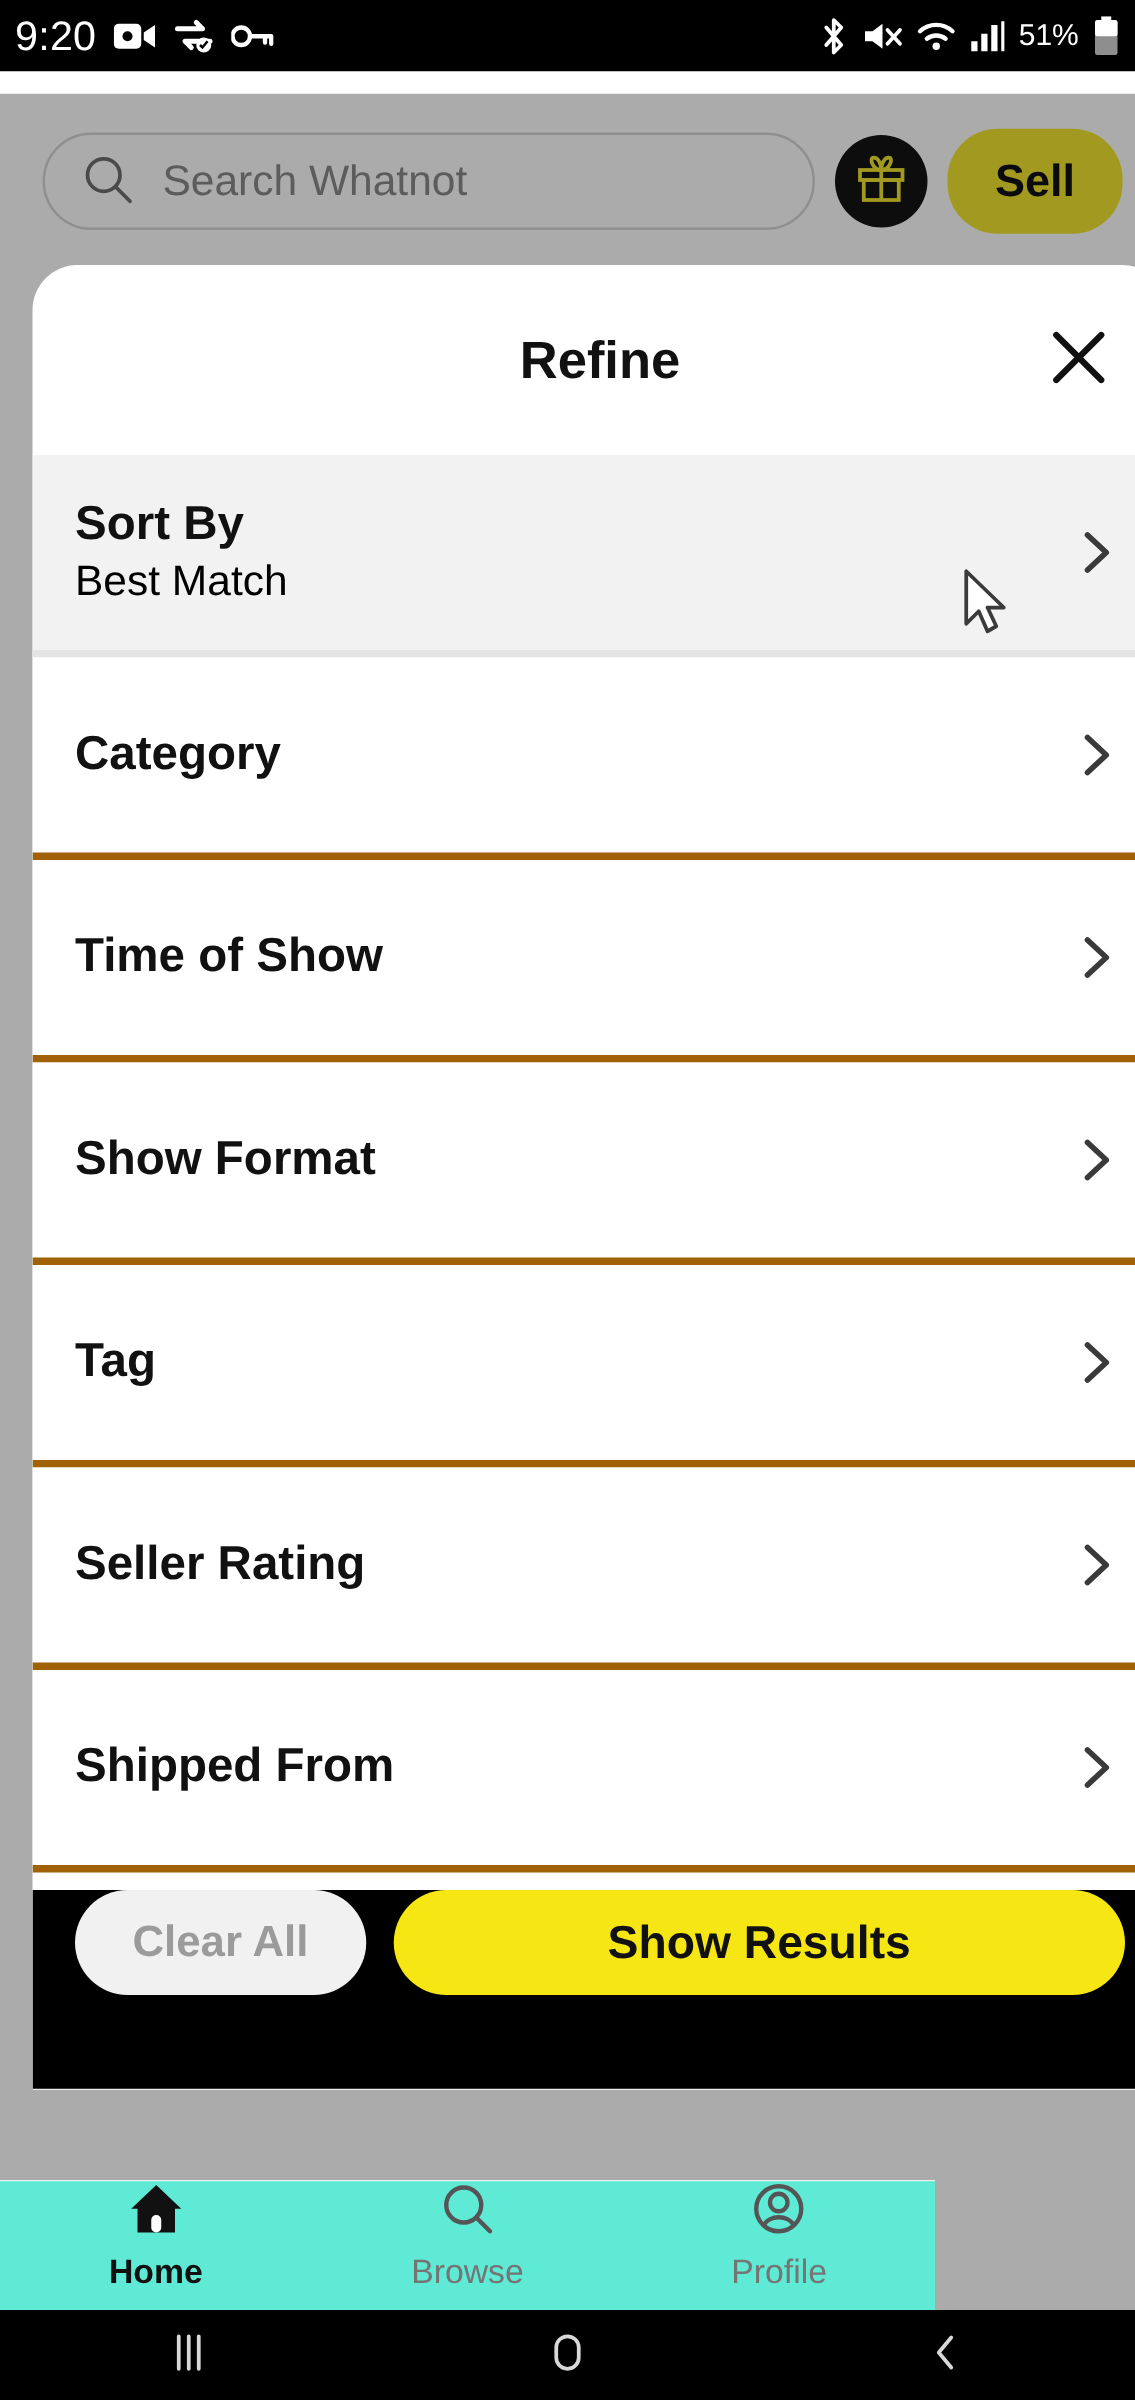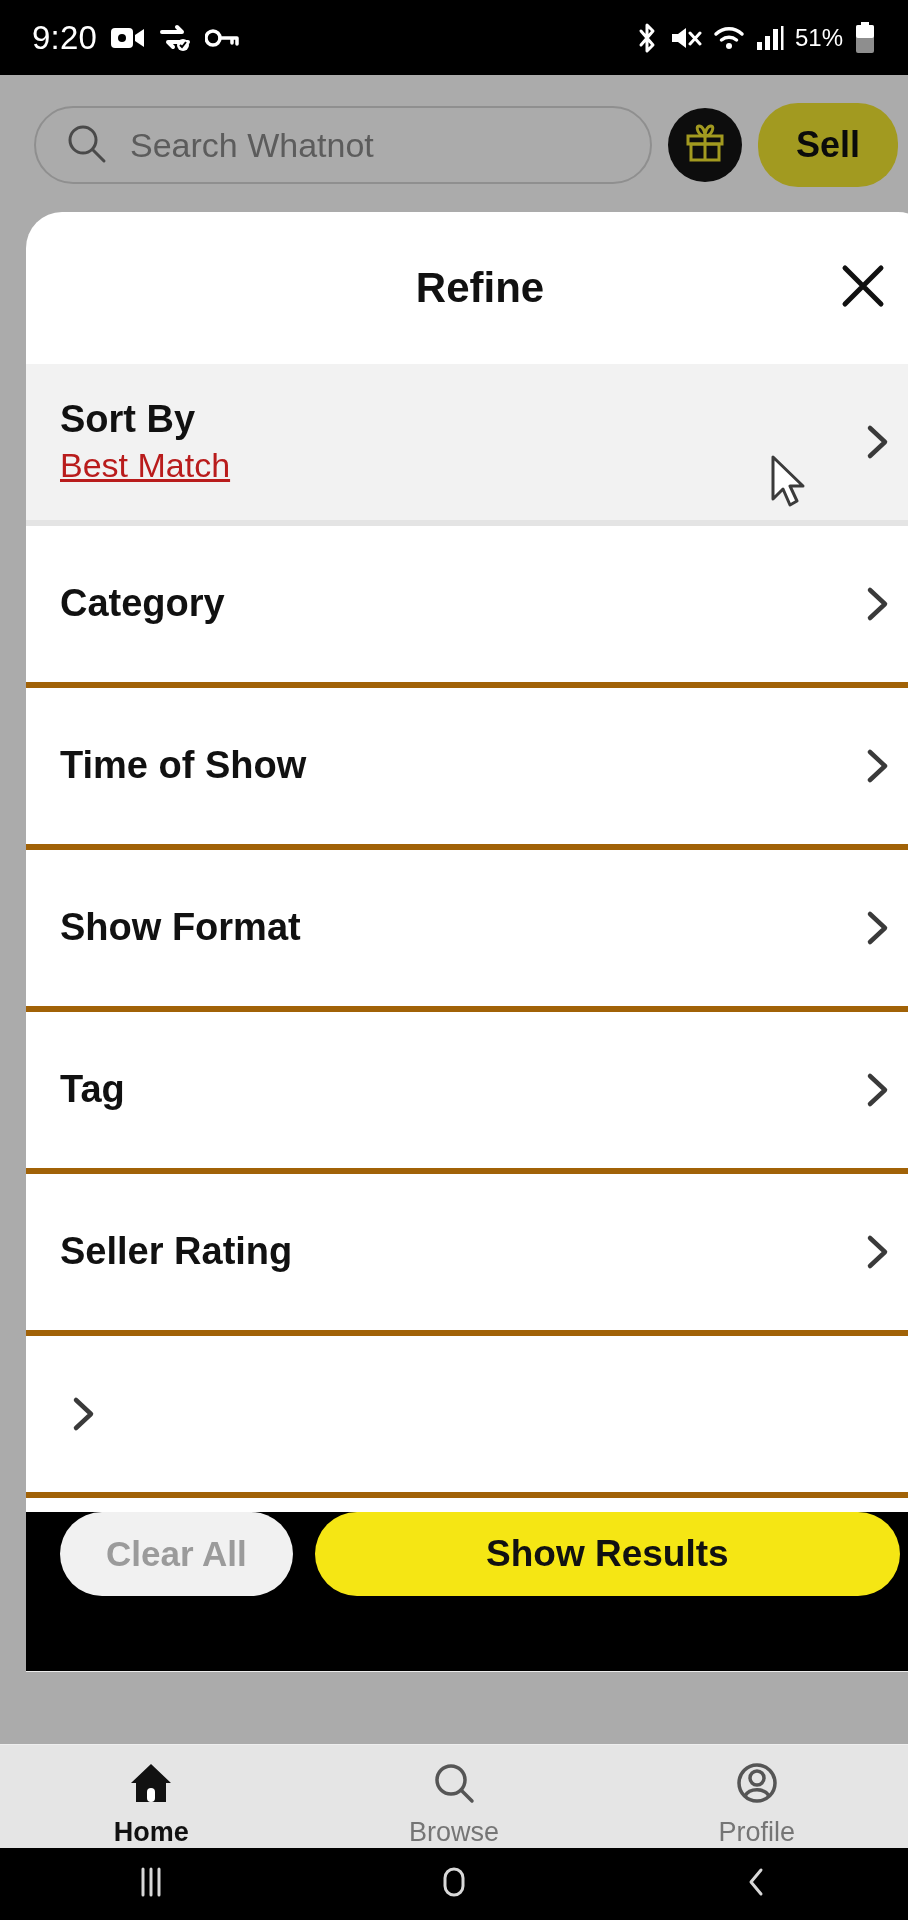--- a/index.html
+++ b/index.html
@@ -6,24 +6,24 @@
   html, body {
     width:908px; height:1920px;
     background:#000;
     font-family:"Liberation Sans", sans-serif;
     overflow:hidden;
   }
   #screen { position:relative; width:908px; height:1920px; background:#ffffff; overflow:hidden; }
 
   
   .statusbar {
-    position:absolute; top:0; left:0; width:908px; height:75px;
+    position:absolute; top:0; left:0; width:908px; height:57px;
     background:#000; color:#fff;
     display:flex; align-items:center; justify-content:space-between;
-    padding:0 32px;
+    padding:0 12px;
   }
   .sb-left { display:flex; align-items:center; gap:14px; }
   .sb-right { display:flex; align-items:center; gap:11px; }
   .sb-time { font-size:33px; font-weight:400; letter-spacing:0.2px; }
   .sb-pct { font-size:24px; font-weight:400; }
   .sb-ico { display:inline-flex; align-items:center; justify-content:center; }
 
   
   .appbg {
     position:absolute; top:75px; left:0; width:908px; height:1773px;
@@ -74,43 +74,43 @@
 
   .rows { flex:1 1 auto; }
   .row {
     position:relative; height:162px; padding:0 34px;
     display:flex; align-items:center; justify-content:space-between;
     border-bottom:6px solid #a16207; background:#ffffff;
   }
   .row.highlight { background:#f2f2f2; border-bottom-color:#e4e4e4; }
   .row-texts { display:flex; flex-direction:column; gap:6px; }
   .row-label { font-size:38px; font-weight:bold; color:#111; line-height:1.1; }
-  .row-value { font-size:34px; color:#b91c1c; line-height:1.1;text-decoration:underline; }
+  .row-value { font-size:34px; color:#000000; line-height:1.1; }
   .chev { width:46px; height:46px; display:flex; align-items:center; justify-content:center; }
 
   
   .actions {
     flex:0 0 auto; height:160px; display:flex; align-items:flex-start; gap:22px;
     padding:0 34px; background:#000000; border-bottom:1px solid #ececec;
   }
   .clear-btn {
     height:84px; border-radius:44px; background:#f1f1f1; color:#9b9b9b;
     font-size:35px; font-weight:bold; display:flex; align-items:center;
     justify-content:center; padding:0 46px; flex:0 0 auto;
   }
   .show-btn {
     flex:1 1 auto; height:84px; border-radius:44px; background:#f5e614;
     color:#111; font-size:37px; font-weight:bold;
     display:flex; align-items:center; justify-content:center;
   }
 
   
   .tabbar {
-    position:absolute; left:0; bottom:72px; width:908px; height:104px;
-    background:#e5e5e5; display:flex; align-items:flex-end;
+    position:absolute; left:0; bottom:72px; width:748px; height:104px;
+    background:#5eead4; display:flex; align-items:flex-start;
     border-top:1px solid #eeeeee;
   }
   .tab { flex:1; display:flex; flex-direction:column; align-items:center; gap:8px; }
   .tab-label { font-size:27px; color:#757575; }
   .tab.active .tab-label { color:#111; font-weight:bold; }
 
   
   .navbar {
     position:absolute; left:0; bottom:0; width:908px; height:72px;
     background:#000; display:flex; align-items:center;
@@ -290,20 +290,23 @@
           <span class="row-label">Seller Rating</span>
         </div>
         <span class="chev">
           <svg width="40" height="40" viewBox="0 0 40 40">
               <path d="M13 6 L28 20 L13 34" stroke="#3a3a3a" stroke-width="4.5" fill="none" stroke-linecap="round" stroke-linejoin="round"></path>
             </svg>
         </span>
       </div>
 
       <div class="row">
+        <div class="row-texts">
+          <span class="row-label">Shipped From</span>
+        </div>
         <span class="chev">
           <svg width="40" height="40" viewBox="0 0 40 40">
               <path d="M13 6 L28 20 L13 34" stroke="#3a3a3a" stroke-width="4.5" fill="none" stroke-linecap="round" stroke-linejoin="round"></path>
             </svg>
         </span>
       </div>
 
     </div>
 
     <div class="actions">

